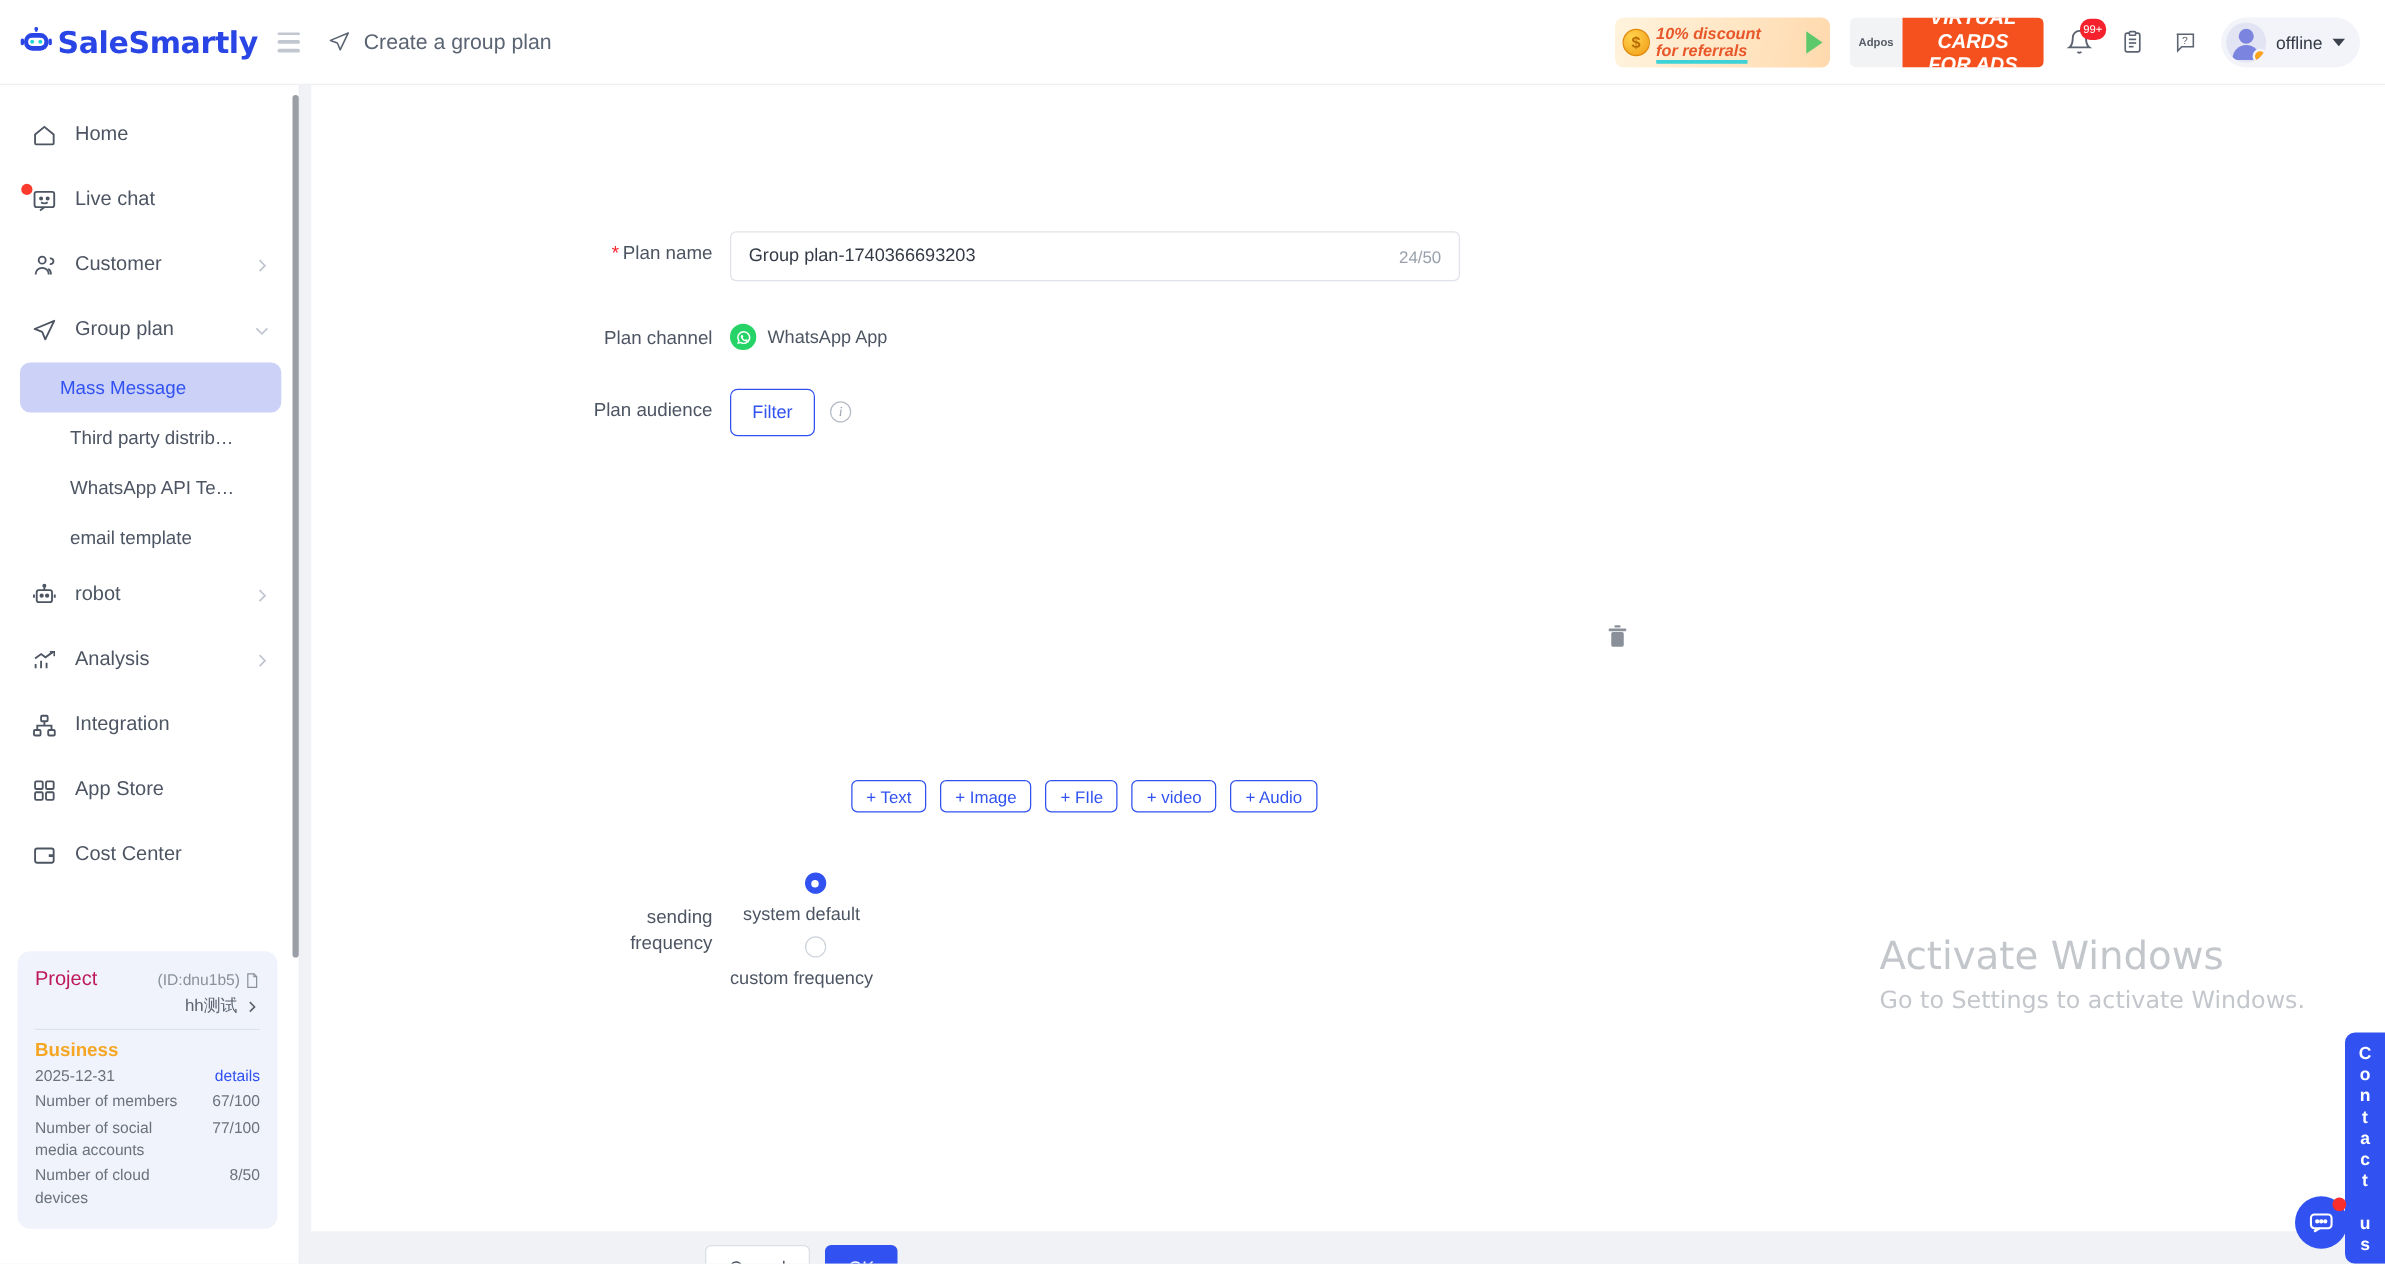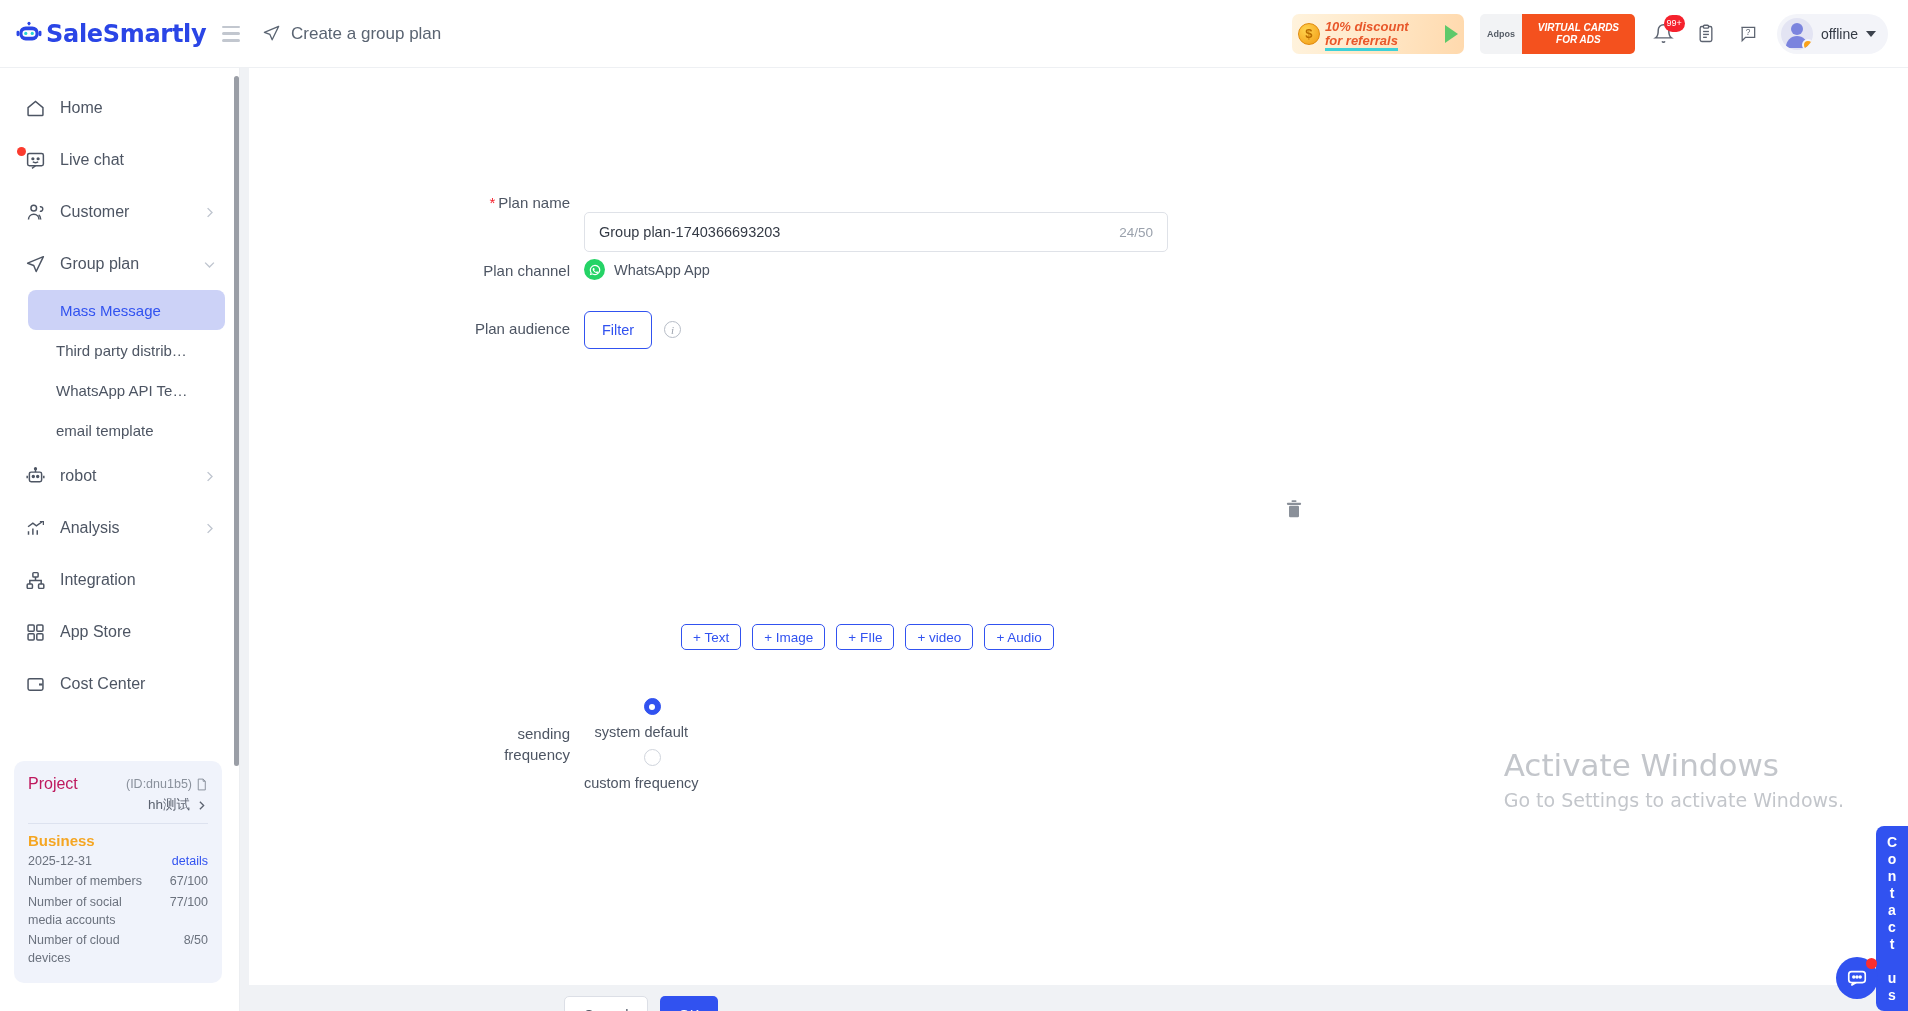--- a/index.html
+++ b/index.html
@@ -36,21 +36,21 @@
   }
   .coin{ width:22px; height:22px; border-radius:50%; background:radial-gradient(circle at 35% 30%, #ffd34d, #f29b16); border:1.5px solid #e08a0c; color:#b96c00; font-size:13px; font-weight:700; display:flex; align-items:center; justify-content:center; flex:0 0 auto;}
   .promo1 .lines{ display:flex; flex-direction:column; line-height:1.05; font-style:italic; font-weight:700;}
   .promo1 .l1{ font-size:13px; color:#e8572a;}
   .promo1 .l2{ font-size:13px; color:#e8572a;}
   .promo1 .l2 u{ text-decoration:none; border-bottom:3px solid #3dd1d8;}
   .playbtn{ width:0;height:0; border-left:13px solid #5ec96a; border-top:9px solid transparent; border-bottom:9px solid transparent; margin-left:auto;}
 
   .promo2{ display:flex; align-items:stretch; height:40px; border-radius:5px; overflow:hidden; width:155px;}
   .promo2 .ad{ width:42px; background:#f2f3f5; display:flex; align-items:center; justify-content:center; font-size:9px; font-weight:700; color:#555c66;}
-  .promo2 .vc{ flex:1; background:#f4511e; color:#fff; font-size:10px; font-weight:700; font-style:italic; display:flex; align-items:center; justify-content:center; text-align:center; line-height:1.2; padding:0 4px;}
+  .promo2 .vc{ flex:1; background:#f4511e; color:#fff; font-size:16px; font-weight:700; font-style:italic; display:flex; align-items:center; justify-content:center; text-align:center; line-height:1.2; padding:0 4px;}
 
   .icon-btn{ position:relative; width:26px; height:26px; display:flex; align-items:center; justify-content:center; cursor:pointer; color:#5c6370;}
   .badge{ position:absolute; top:-6px; right:-8px; min-width:17px; height:17px; border-radius:9px; background:#f5222d; color:#fff; font-size:9px; display:flex; align-items:center; justify-content:center; padding:0 3px;}
 
   .userbox{ display:flex; align-items:center; gap:8px; background:#f3f4f9; border-radius:20px; padding:4px 12px 4px 4px; cursor:pointer;}
   .avatar{ position:relative; width:32px; height:32px; border-radius:50%; background:#e3e4f3; display:flex; align-items:center; justify-content:center; overflow:hidden;}
   .avatar .head{ width:12px;height:12px;border-radius:50%; background:#7b84de; position:absolute; top:5px;}
   .avatar .body{ width:22px;height:12px;border-radius:11px 11px 0 0; background:#7b84de; position:absolute; bottom:2px;}
   .status-dot{ position:absolute; right:-1px; bottom:-1px; width:12px;height:12px;border-radius:50%; background:#faa21b; border:2px solid #f3f4f9;}
   .uname{ font-size:14px; color:#343a45;}
@@ -66,21 +66,21 @@
     height:52px; display:flex; align-items:center; gap:14px;
     padding-left:24px; color:#4d5563; font-size:16px; cursor:pointer; position:relative;
   }
   .nav-item .ico{ width:22px;height:22px; display:flex; align-items:center; justify-content:center; color:#4d5563; flex:0 0 auto;}
   .nav-item .chev{ margin-left:auto; margin-right:22px; color:#bfc5cf; display:flex; align-items:center;}
   .reddot{ position:absolute; left:17px; top:13px; width:9px;height:9px;border-radius:50%; background:#fb3b2e;}
   .sub-item{
     height:40px; display:flex; align-items:center; padding-left:56px;
     font-size:15px; color:#4d5563; cursor:pointer; margin:0 14px 0 24px; border-radius:8px;
   }
-  .sub-item.active{ background:#ccd2f7; color:#3152f0; margin-left:28px; padding-left:32px;}
+  .sub-item.active{ background:#ccd2f7; color:#3152f0; margin-left:16px; padding-left:32px;}
   .sub-item.plain{ padding-left:32px; margin-left:24px;}
 
   .sb-scroll{ position:absolute; right:0px; top:8px; width:5px; height:690px; background:#9a9ea6; border-radius:3px;}
 
   
   .projcard{
     position:absolute; left:14px; bottom:28px; width:208px;
     background:#f0f3fb; border-radius:10px; padding:14px 14px 16px 14px;
   }
   .proj-row1{ display:flex; align-items:center; justify-content:space-between;}
@@ -97,21 +97,21 @@
   
   .content-wrap{ position:absolute; left:240px; top:68px; width:1668px; height:943px; background:#f0f2f5; overflow:hidden;}
   .card{ position:absolute; left:9px; top:0; width:1660px; height:917px; background:#fff;}
 
   .form-row{ position:absolute; display:flex; align-items:flex-start;}
   .flabel{ width:160px; text-align:right; font-size:15px; color:#4d5563; padding-right:14px; line-height:1.3; padding-top:8px;}
   .flabel .req{ color:#f5222d; margin-right:3px;}
 
   .input-plan{
     width:584px; height:40px; border:1px solid #dfe2e8; border-radius:5px;
-    display:flex; align-items:center; padding:0 14px; background:#fff;margin-top:27px;
+    display:flex; align-items:center; padding:0 14px; background:#fff;
   }
   .input-plan .val{ font-size:14.5px; color:#343a45;}
   .input-plan .cnt{ margin-left:auto; font-size:13.5px; color:#9aa1ac;}
 
   .wa-row{ display:flex; align-items:center; gap:9px; padding-top:6px;}
   .wa-ic{ width:21px;height:21px;border-radius:50%; background:#25d366; display:flex; align-items:center; justify-content:center; color:#fff; font-size:13px;}
   .wa-txt{ font-size:14.5px; color:#4d5563;}
 
   .filter-btn{
     width:68px; height:38px; border:1px solid #3152f0; border-radius:6px;

